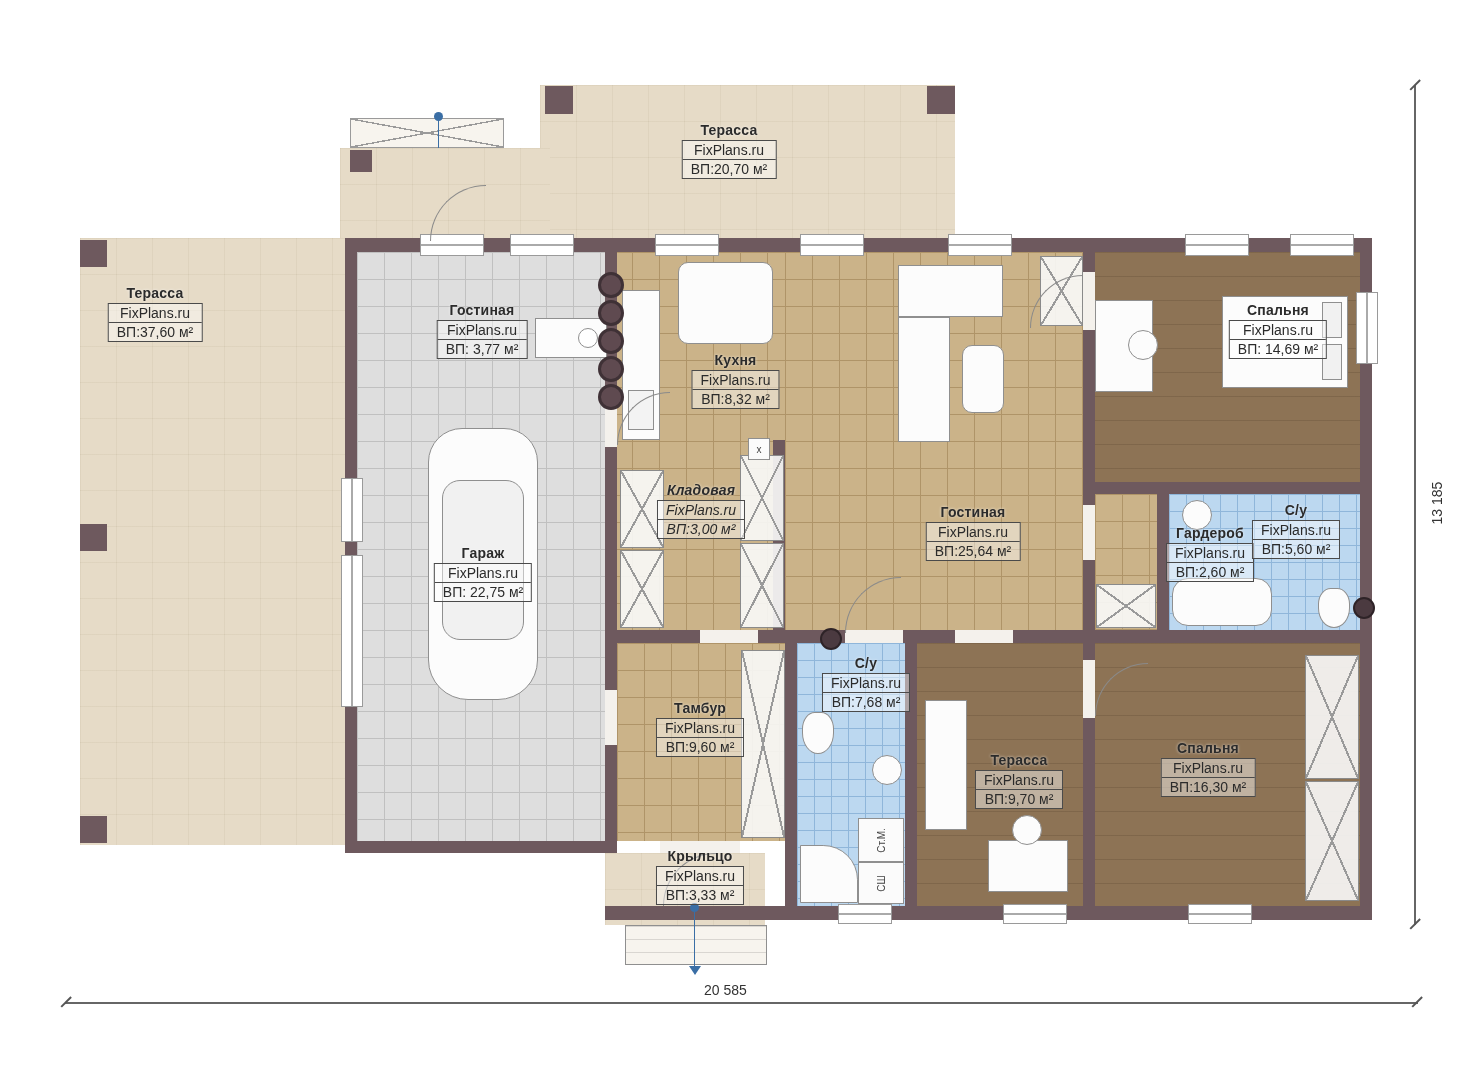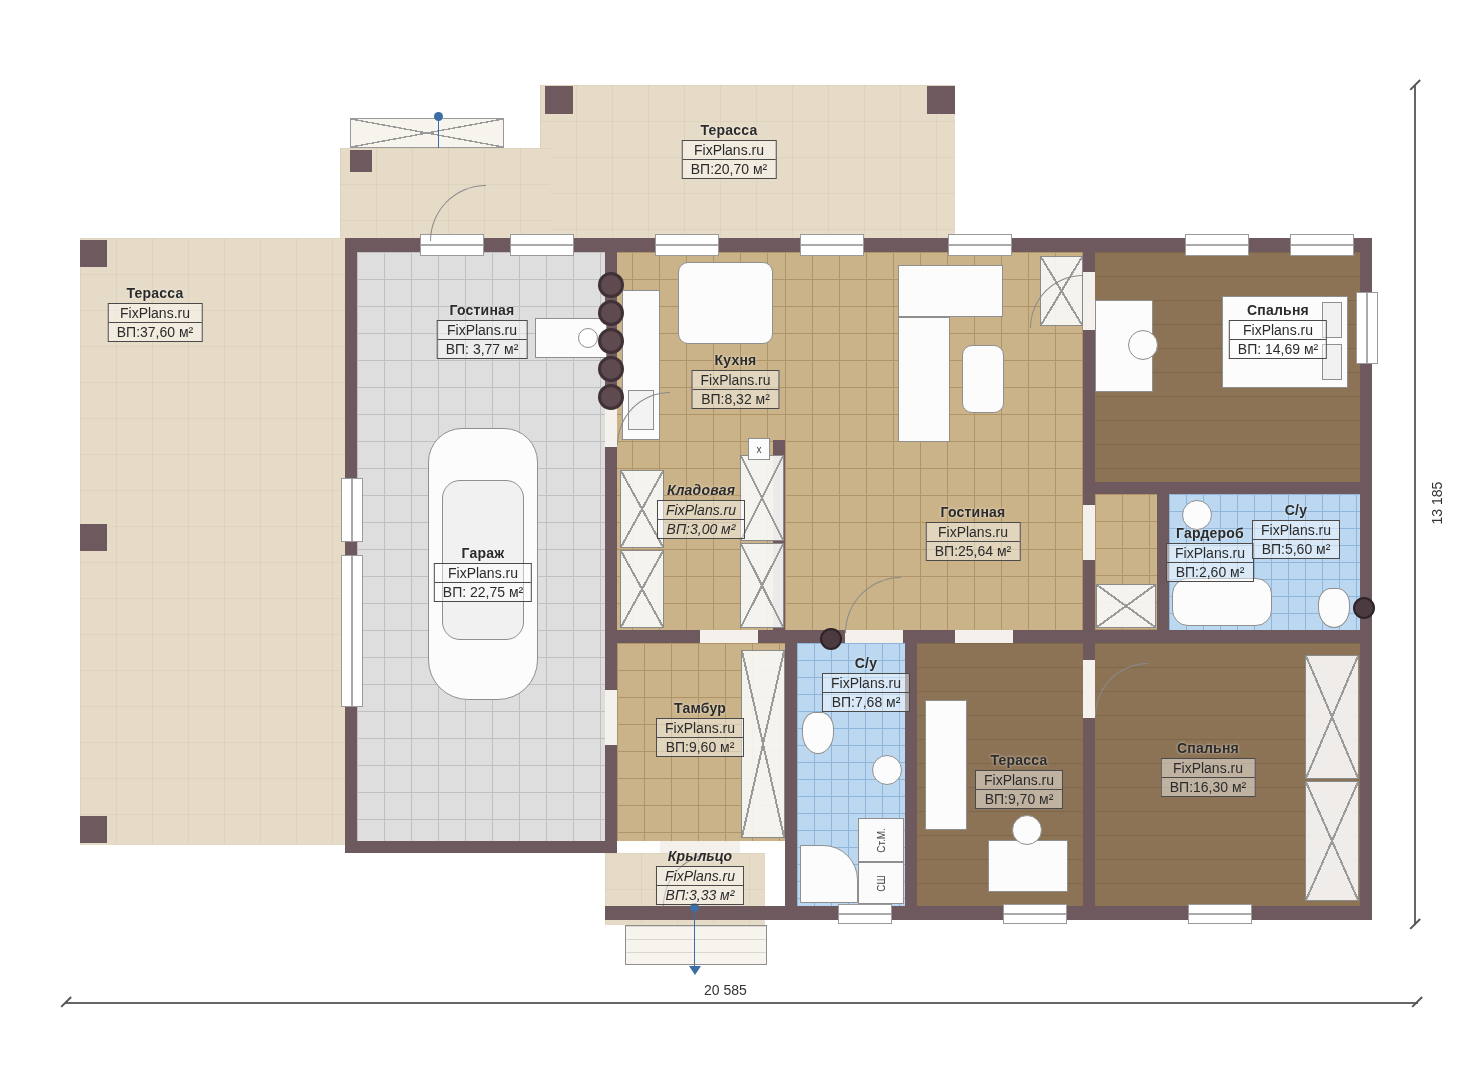--- a/index.html
+++ b/index.html
@@ -260,21 +260,21 @@
   <div class="abs room-label" style="left:1019px;top:752px;">
     <div class="room-name">Терасса</div>
     <div class="room-box"><div class="wm">FixPlans.ru</div>
     <div class="area">ВП:9,70 м²</div></div>
   </div>
   <div class="abs room-label" style="left:1208px;top:740px;">
     <div class="room-name">Спальня</div>
     <div class="room-box"><div class="wm">FixPlans.ru</div>
     <div class="area">ВП:16,30 м²</div></div>
   </div>
-  <div class="abs room-label" style="left:700px;top:848px;font-style:italic;">
+  <div class="abs room-label" style="left:700px;top:848px;">
     <div class="room-name">Крыльцо</div>
     <div class="room-box"><div class="wm">FixPlans.ru</div>
     <div class="area">ВП:3,33 м²</div></div>
   </div>
 
   <div class="abs dim" style="left:65px;top:1002px;width:1353px;height:1.5px;"></div>
   <div class="abs tick" style="left:59px;top:1001px;"></div>
   <div class="abs tick" style="left:1410px;top:1001px;"></div>
   <div class="abs dim-label" style="left:700px;top:982px;">20 585</div>
   <div class="abs dim" style="left:1414px;top:85px;width:1.5px;height:840px;"></div>

